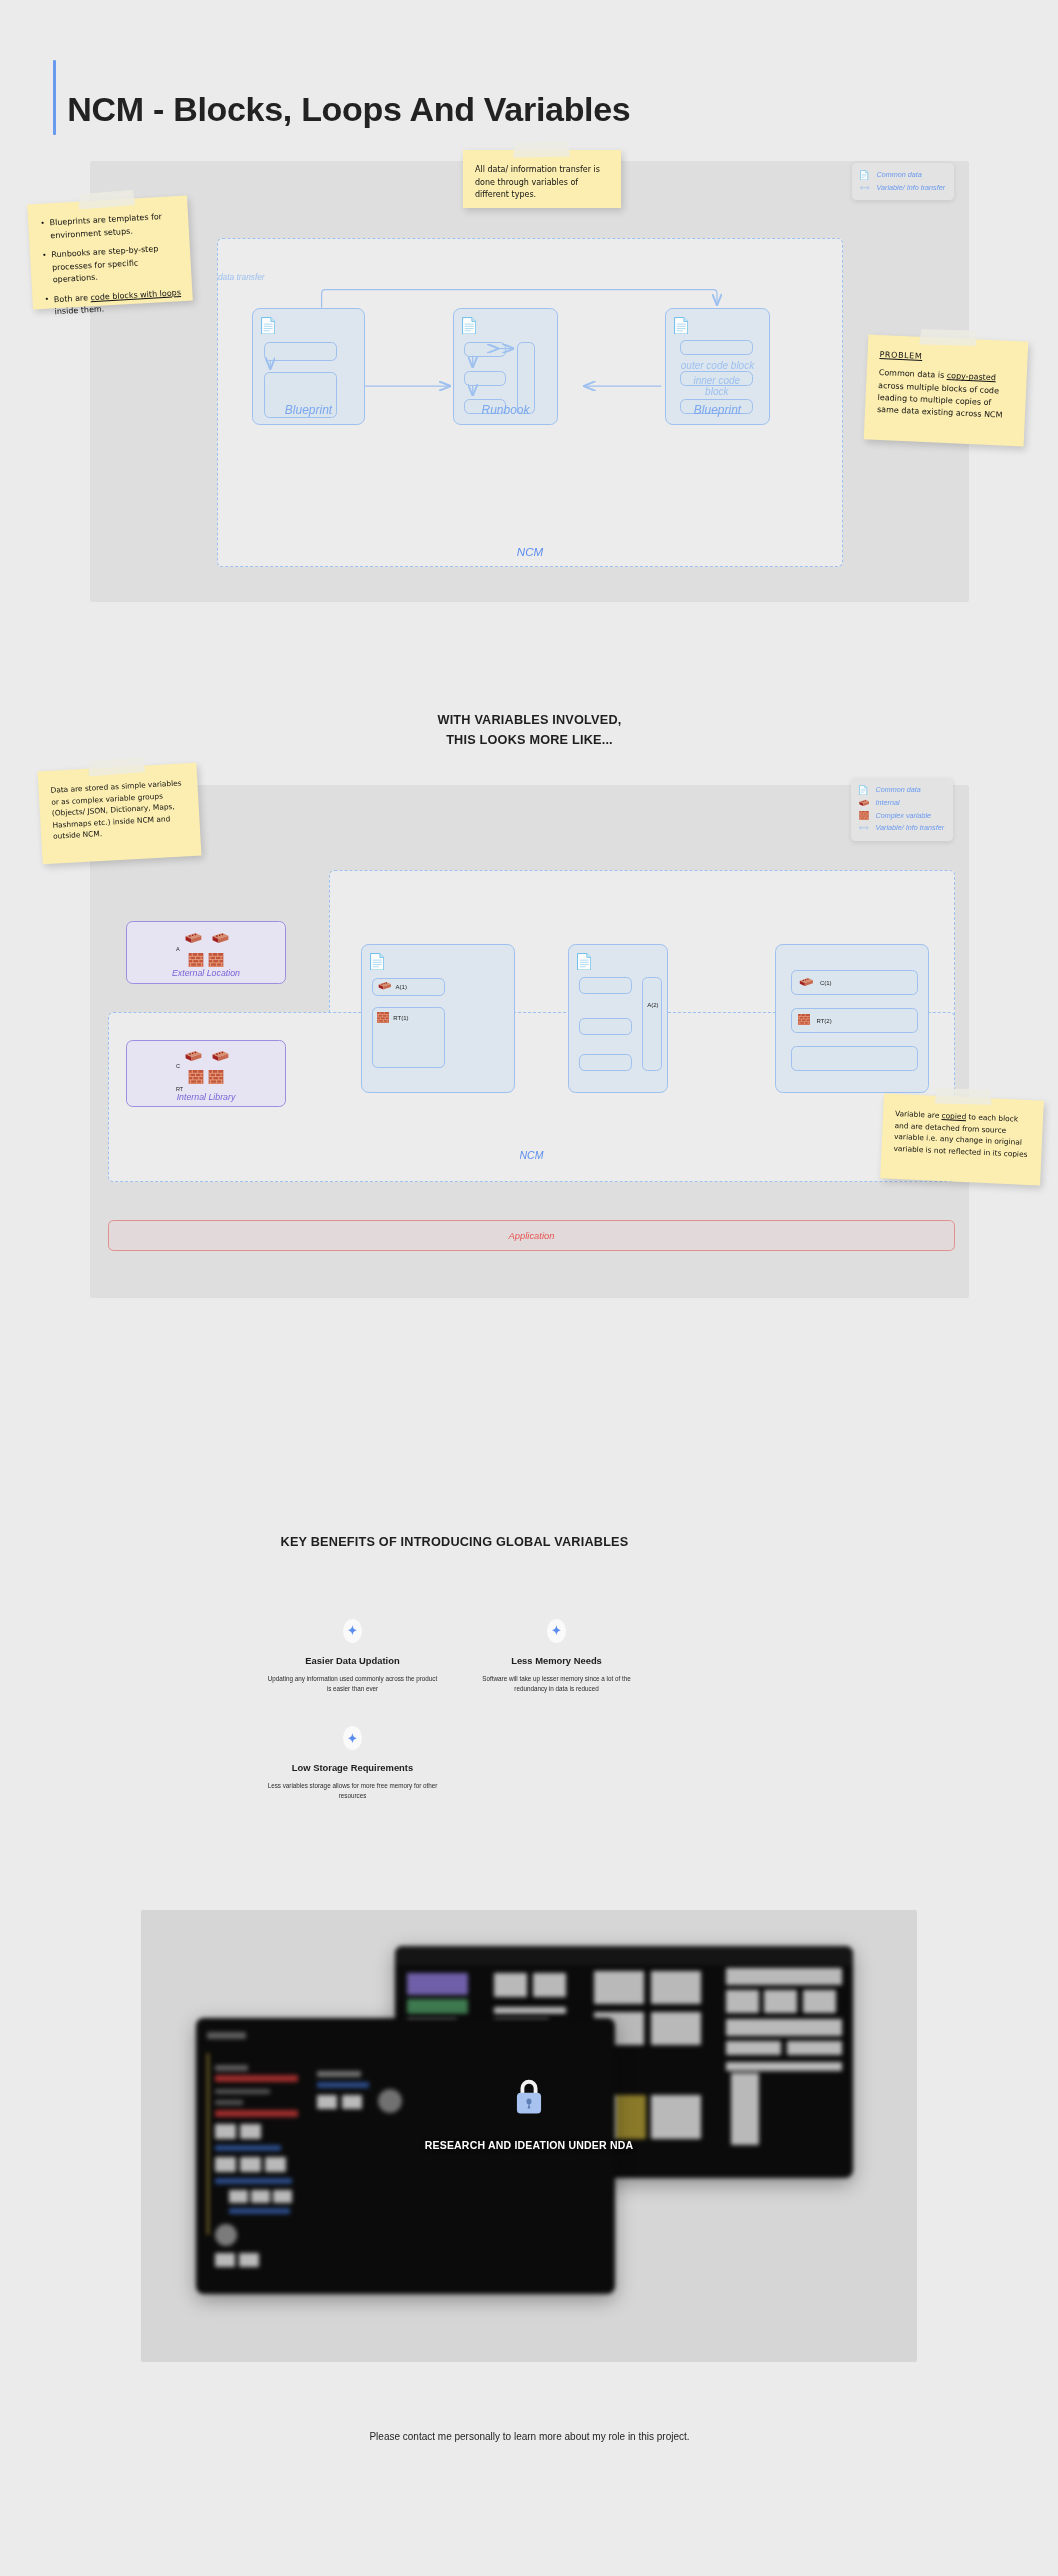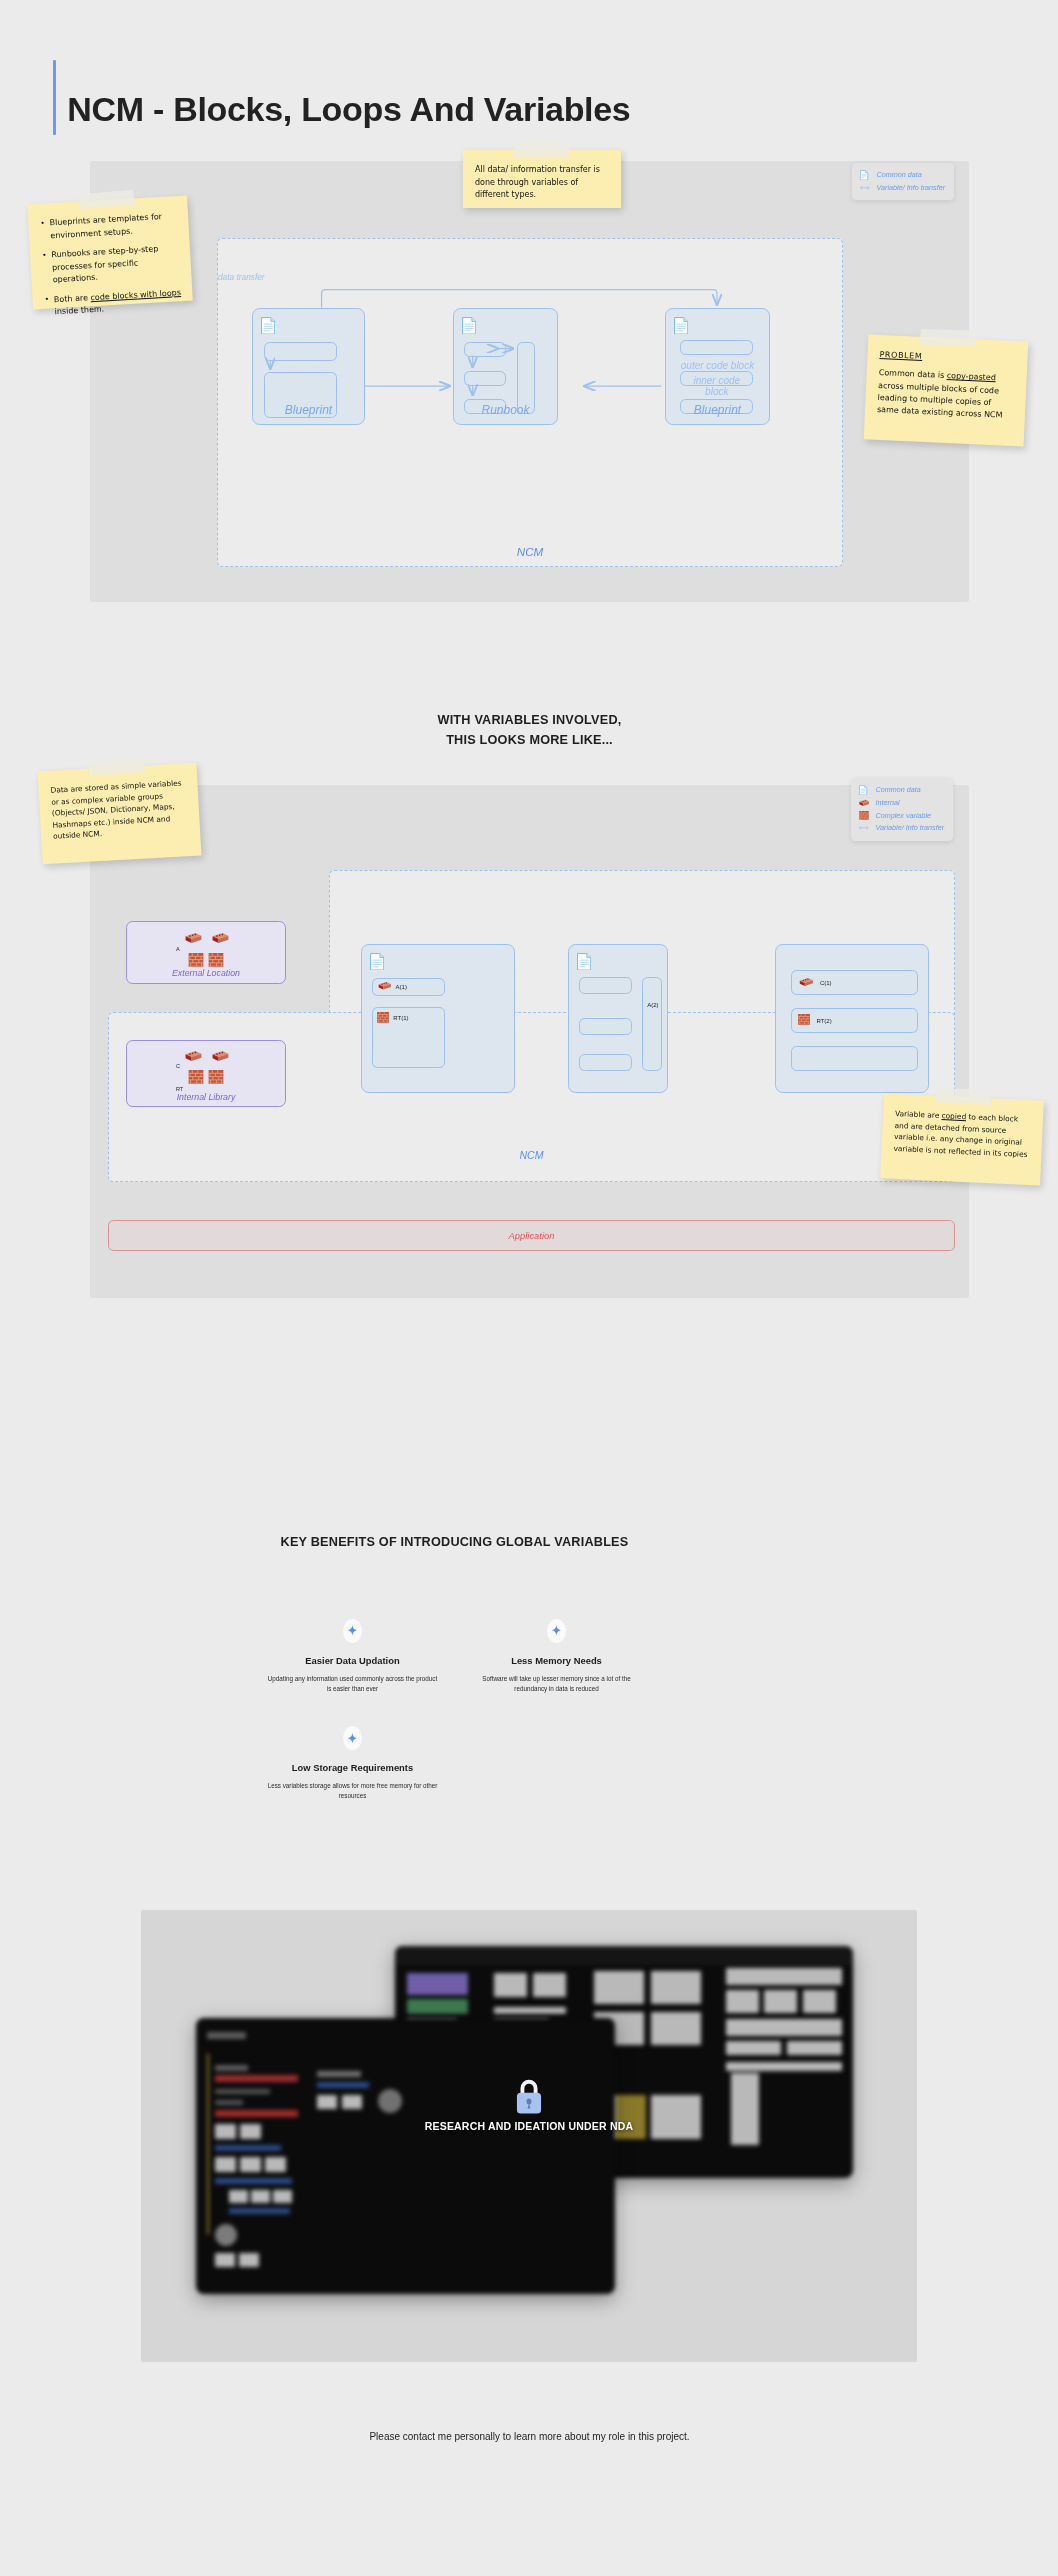--- a/index.html
+++ b/index.html
@@ -143,21 +143,21 @@
   #shot-front { left: 55px; top: 108px; width: 419px; height: 276px; }
   .fake-row { position: absolute; background: #d8d8d8; border-radius: 1.1px; opacity: .85; }
   .fake-dark { position: absolute; background: #1b1b1b; border-radius: 1.7px; }
   .fake-red { position: absolute; background: #9c2b2b; border-radius: 1.1px; }
   .fake-blue { position: absolute; background: #2a4a86; border-radius: 1.1px; }
   .fake-yellow { position: absolute; background: #8a7a2a; border-radius: 1.1px; }
   .fake-purple { position: absolute; background: #6e5fa8; border-radius: 1.1px; }
   .fake-green { position: absolute; background: #3f7a50; border-radius: 1.1px; }
   .nda-center {
     position: absolute; left: 0; right: 0; top: 165px;
-    display: flex; flex-direction: column; align-items: center; gap: 1px;
+    display: flex; flex-direction: column; align-items: center; gap: 20px;
     z-index: 5;
   }
   .nda-text {
     color: #fff; font-weight: bold; font-size: 10.5px; letter-spacing: 0.2px;
     text-shadow: 0 1.1px 3.9px rgba(0,0,0,0.7);
   }
 
   
   .footer {
     position: absolute; left: 0; top: 2427px; width: 1059px;

